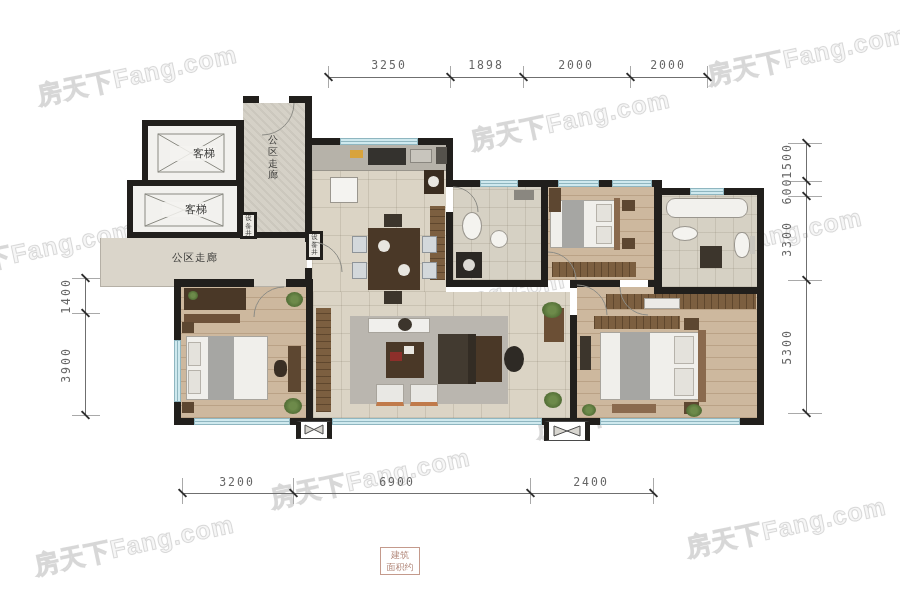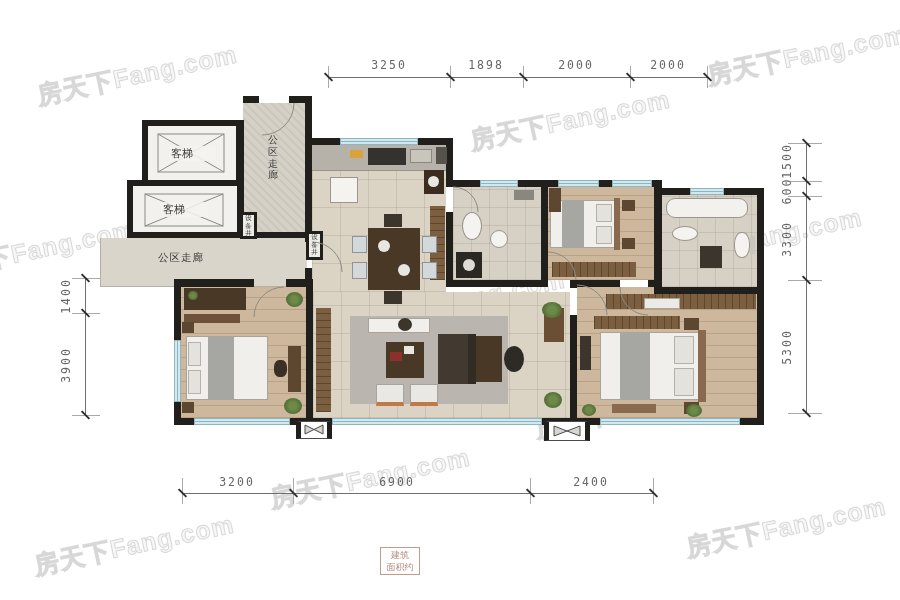--- a/index.html
+++ b/index.html
@@ -33,21 +33,21 @@
   .ward{background-color:#7c5f40;background-image:
      repeating-linear-gradient(90deg,rgba(40,25,10,.35) 0 1px,transparent 1px 7px);}
   .wardv{background-color:#7c5f40;background-image:
      repeating-linear-gradient(0deg,rgba(40,25,10,.35) 0 1px,transparent 1px 7px);}
   .plant{background:radial-gradient(circle,#6d8a4a 30%,#4f6b33 75%);border-radius:50%;}
   .elev{position:absolute;background:#f2f1ee;border:6px solid #211f1c;box-sizing:border-box;}
   .shaft{position:absolute;background:#edebe5;border:3px solid #211f1c;box-sizing:border-box;}
   .ac{position:absolute;background:#fff;border:1px solid #4a4a4a;border-left:5px solid #211f1c;
       border-right:5px solid #211f1c;box-sizing:border-box;}
   
-  .lbl{position:absolute;color:#3a3a38;text-align:left;}
+  .lbl{position:absolute;color:#3a3a38;text-align:right;}
   .vlbl{position:absolute;color:#3a3a38;text-align:center;word-break:break-all;line-height:1.18;}
   .elbl{background:rgba(244,243,240,.85);padding:0 1px;}
   
   .dline{position:absolute;background:#6f6f6f;}
   .guide{position:absolute;background:#a9a9a9;}
   .tick{position:absolute;width:11px;height:2px;background:#2e2e2e;transform:rotate(45deg);}
   .dnum{position:absolute;font-family:"DejaVu Sans Mono","Liberation Mono",monospace;
         font-size:11.5px;letter-spacing:2px;color:#666;text-align:center;}
   .dnumv{transform:rotate(-90deg);transform-origin:center;}
   

